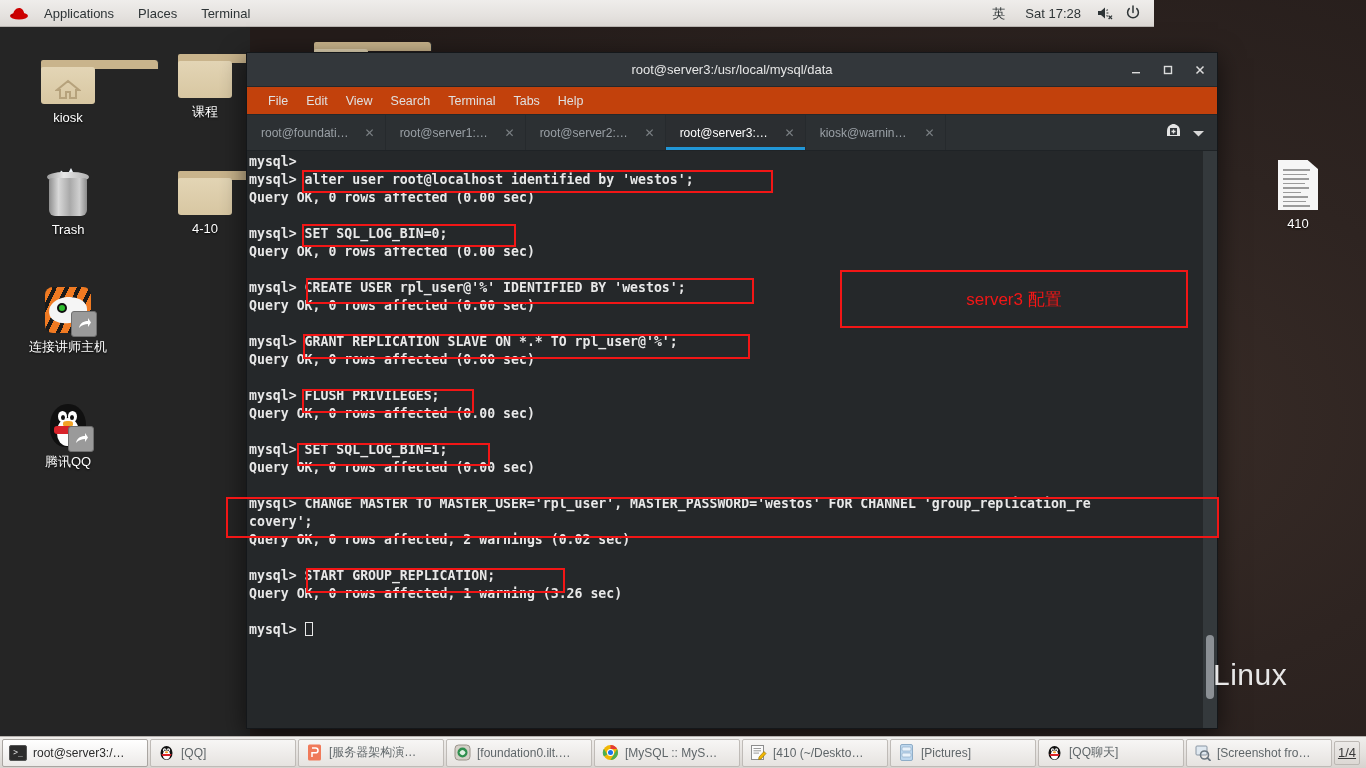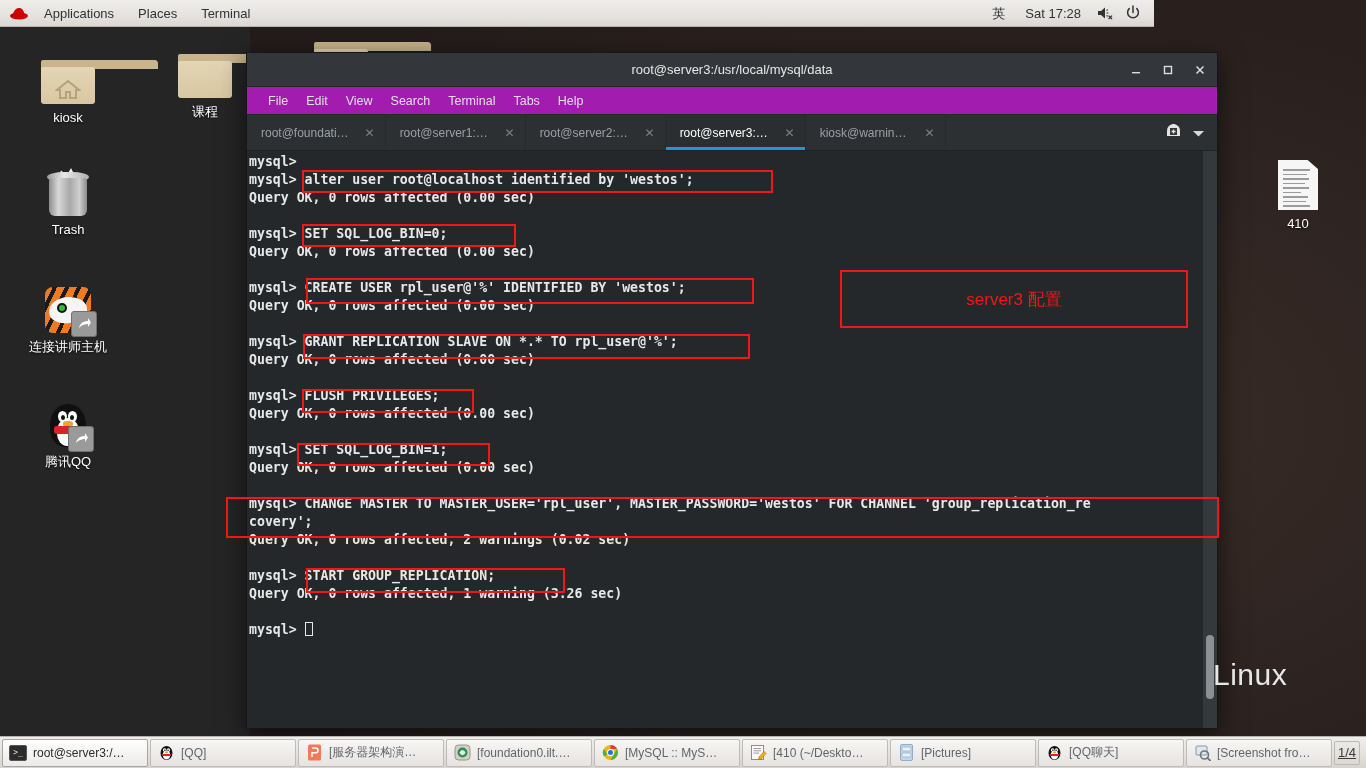--- a/index.html
+++ b/index.html
@@ -163,21 +163,21 @@
     border-bottom: 1px solid #24282b;
   }
   #title-text {
     position:absolute; left:0; right:0; text-align:center;
     font-size: 13px; color: #e6e6e6;
   }
   #win-buttons { margin-left:auto; display:flex; align-items:center; padding-right: 8px; gap: 14px; z-index:2; }
   .win-btn { width: 18px; height: 18px; display:flex; align-items:center; justify-content:center; color:#dcdcdc; font-size: 13px; cursor: pointer; }
 
   #menu-bar {
-    height: 28px; background:#a21caf;
+    height: 28px; background:#c2410c;
     display:flex; align-items:center; padding-left: 12px;
     border-bottom: 1px solid #24282b;
   }
   .menu-item {
     font-size: 12.5px; color: #e0e0e0; padding: 0 9px; height: 22px;
     line-height: 22px; cursor: default;
   }
 
   #tab-bar {
     height: 36px; background:#2c3033;
@@ -324,20 +324,29 @@
     <div class="glyph">
       <div class="trash">
         <div class="paper"></div>
         <div class="lidtop"></div>
         <div class="can"></div>
       </div>
     </div>
     <div class="lbl">Trash</div>
   </div>
 
+  <div class="desk-icon" style="left:150px;top:157px;">
+    <div class="glyph">
+      <div class="folder">
+          <div class="tab"></div>
+          <div class="body"></div>
+        </div>
+    </div>
+    <div class="lbl">4-10</div>
+  </div>
 
   <div class="desk-icon" style="left:13px;top:275px;">
     <div class="glyph">
       <div style="position:relative;">
         <div class="appicon-sq tiger">
           <div class="face"></div>
             <div class="eye"></div>
         </div>
         <div class="shortcut-badge">
           <svg width="16" height="16" viewBox="0 0 16 16">

